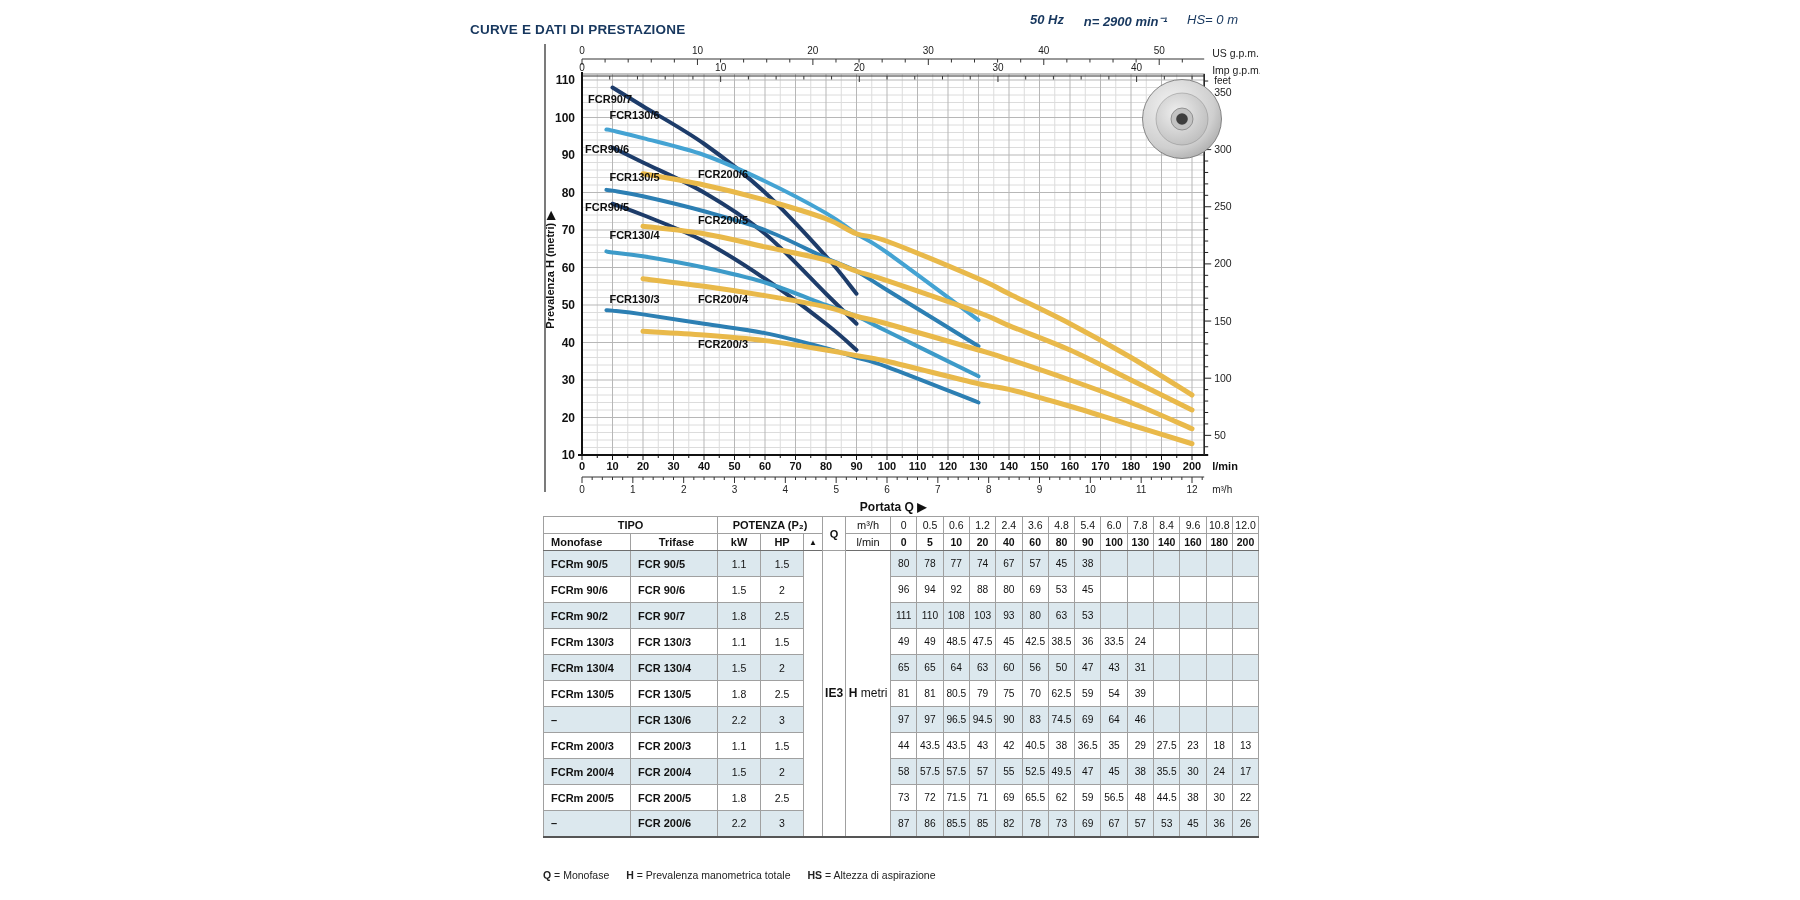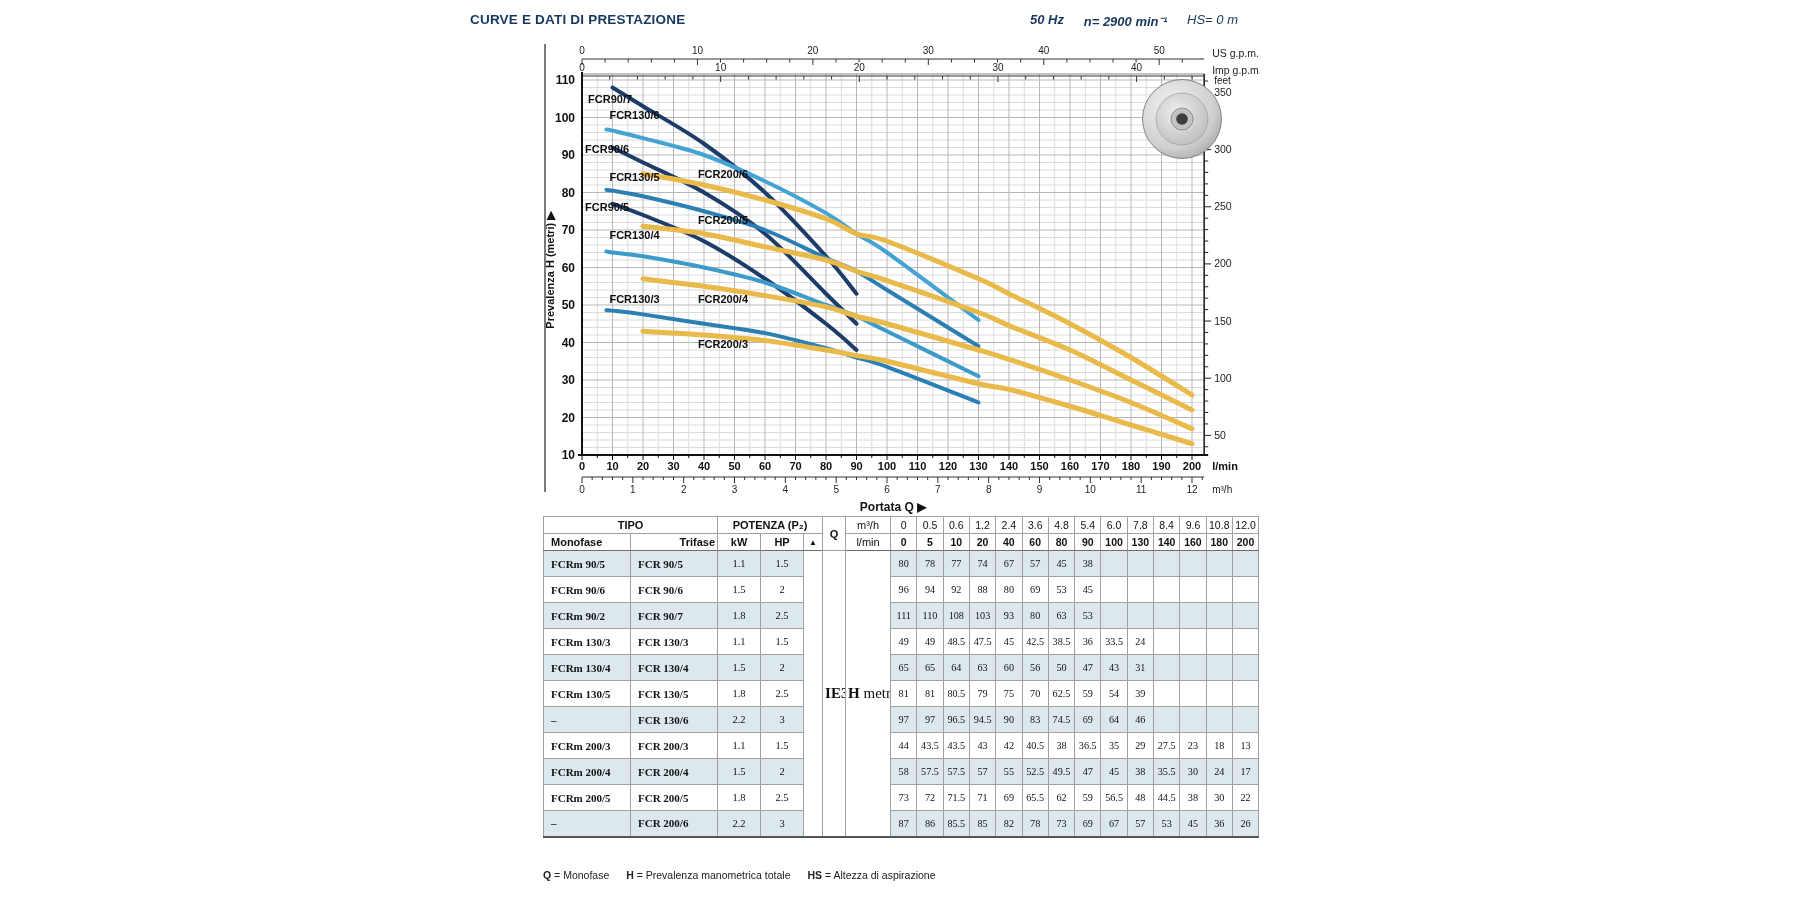--- a/index.html
+++ b/index.html
@@ -1,37 +1,37 @@
 <!DOCTYPE html>
 <html><head>
 <meta charset="utf-8">
 <style>
   html,body{margin:0;padding:0;background:#ffffff;}
   body{font-family:"Liberation Sans",sans-serif;color:#111;}
   .page{position:relative;width:1800px;height:900px;background:#fff;overflow:hidden;}
-  .hdr-title{position:absolute;left:470px;top:12px;font-size:13.5px;font-weight:bold;color:#17375e;letter-spacing:.2px;}
+  .hdr-title{position:absolute;left:470px;top:22px;font-size:13.5px;font-weight:bold;color:#17375e;letter-spacing:.2px;}
   .hdr-right{position:absolute;left:1030px;top:12px;width:208px;display:flex;justify-content:space-between;font-size:13px;color:#17375e;white-space:nowrap;font-style:italic;}
   .hdr-right .b{font-weight:bold;}
   #chart-svg{position:absolute;left:470px;top:40px;}
   #chart-svg text{font-family:"Liberation Sans",sans-serif;}
   #perf-table{position:absolute;left:543px;top:516px;width:715px;border-collapse:collapse;table-layout:fixed;
     border:1px solid #8f8f8f;border-bottom:2.5px solid #555;}
   #perf-table th,#perf-table td{border:1px solid #a0a0a0;padding:0 2px;font-size:11px;vertical-align:middle;
     text-align:center;overflow:hidden;white-space:nowrap;}
   #perf-table thead tr{height:17px;}
-  #perf-table tbody tr{height:26px;font-family:Liberation Serif, serif;}
+  #perf-table tbody tr{height:26px;}
   #perf-table thead th{font-weight:bold;}
   #perf-table th.thin{font-weight:normal;}
   #perf-table .hval{font-size:10.5px;}
   #perf-table .lval{font-size:10.5px;font-weight:bold;}
   #perf-table td.name{text-align:left;padding-left:7px;font-weight:bold;font-size:11px;}
   #perf-table td.num{font-size:10.5px;}
   #perf-table td.val{font-size:10.2px;padding:0 1px;}
   #perf-table tr.stripe td{background:#dce8ee;}
-  #perf-table td.band{background:#fff !important;font-size:15px;margin-top:42px;}
+  #perf-table td.band{background:#fff !important;font-size:12px;margin-top:42px;}
   #perf-table td.band .b{font-weight:bold;}
   #perf-table th.tri{font-size:8px;}
   #perf-table thead tr:last-child th{border-bottom:1.5px solid #6e6e6e;}
   .footer{position:absolute;left:543px;top:869px;width:715px;display:flex;justify-content:space-between;font-size:10.5px;color:#222;}
   .footer .b{font-weight:bold;}
   .footer .seg{margin-right:14px;}
 </style>
 </head>
 <body>
 
@@ -499,21 +499,21 @@
           <th class="thin hval">5.4</th>
           <th class="thin hval">6.0</th>
           <th class="thin hval">7.8</th>
           <th class="thin hval">8.4</th>
           <th class="thin hval">9.6</th>
           <th class="thin hval">10.8</th>
           <th class="thin hval">12.0</th>
         </tr>
         <tr>
           <th style="text-align: left; padding-left: 7px;">Monofase</th>
-          <th style="text-align: right; padding-left: 7px;">Trifase</th>
+          <th style="text-align: center; padding-left: 7px;">Trifase</th>
           <th>kW</th>
           <th>HP</th>
           <th class="tri">▲</th>
           <th class="thin">l/min</th>
           <th class="lval">0</th>
           <th class="lval">5</th>
           <th class="lval">10</th>
           <th class="lval">20</th>
           <th class="lval">40</th>
           <th class="lval">60</th>

